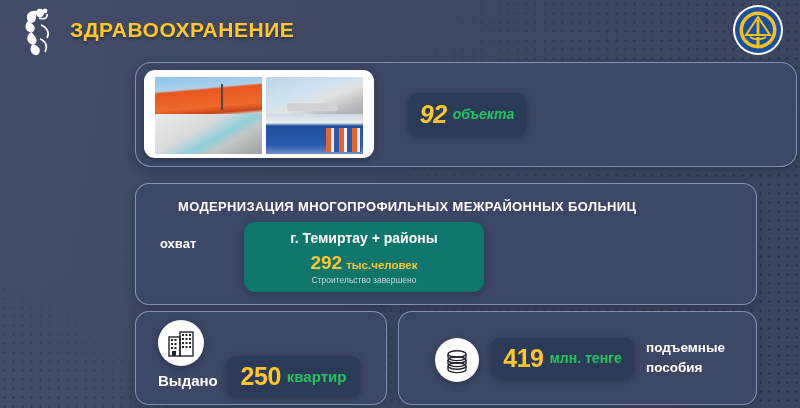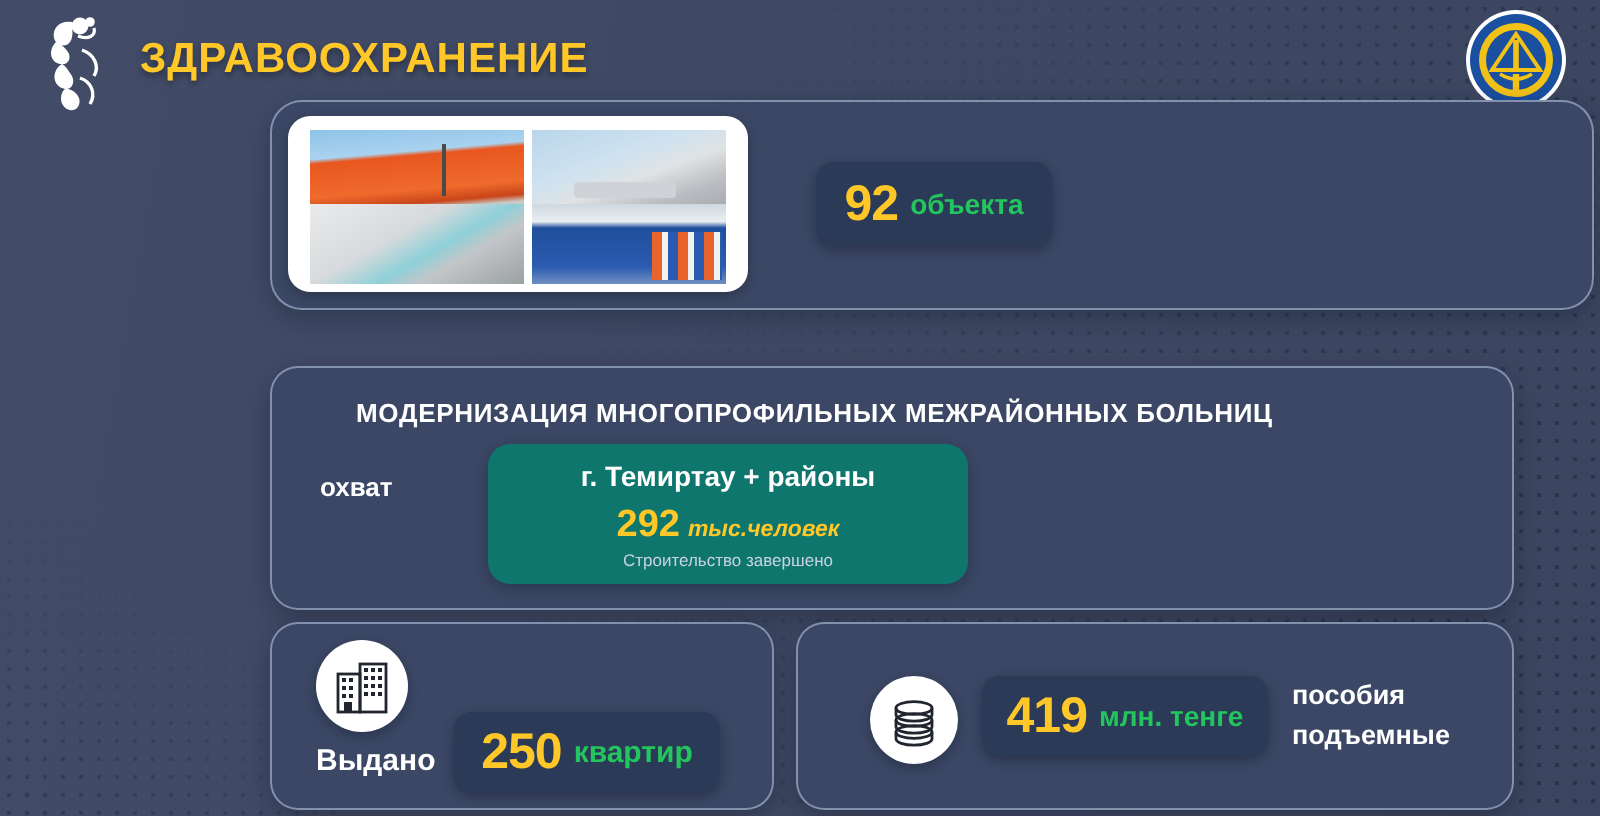--- a/index.html
+++ b/index.html
@@ -40,21 +40,21 @@
   
   .card{
     position:absolute;
     background:#3b4764;
     border:1px solid rgba(190,205,235,.55);
     border-radius:14px;
     box-shadow:0 4px 12px rgba(12,18,34,.30);
   }
 
   
-  #card-objects{left:135px;top:50px;width:660px;height:103px;border-radius:16px;}
+  #card-objects{left:135px;top:62px;width:660px;height:103px;border-radius:16px;font-style:italic;}
   .photo-panel{
     position:absolute;left:8px;top:7px;width:230px;height:88px;
     background:#ffffff;border-radius:11px;overflow:hidden;
     box-shadow:0 2px 6px rgba(0,0,0,.25);
   }
   .photo{position:absolute;background-size:cover;}
   .ph1{left:11px;top:7px;width:107px;height:48px;
        background:linear-gradient(175deg,#8fc3e8 0%,#a9d2ef 26%,#e8571f 30%,#ef6a2c 60%,#c9451a 72%,#c9c9c4 78%,#d8d8d2 100%);}
   .ph1:after{content:"";position:absolute;left:62%;top:14%;width:2px;height:54%;background:#4a4a4a;}
   .ph2{left:122px;top:7px;width:97px;height:48px;
@@ -92,21 +92,21 @@
   .city{
     position:absolute;top:38px;background:#0f766e;border-radius:11px;
     box-shadow:0 2px 7px rgba(10,16,32,.30);
   }
   #city-temirtau{left:108px;width:240px;height:70px;}
   #city-balkhash{left:363px;width:240px;height:70px;}
   .city-name{position:absolute;left:0;right:0;top:8px;text-align:center;
     color:#ffffff;font-size:14px;font-weight:bold;}
   .city-figure{position:absolute;left:0;right:0;top:30px;text-align:center;white-space:nowrap;}
   .city-figure .num{color:#ffc727;font-size:19px;font-weight:bold;}
-  .city-figure .unit{color:#ffc727;font-size:11.5px;font-weight:bold;margin-left:4px;font-style:italic;}
+  .city-figure .unit{color:#ffc727;font-size:11.5px;font-weight:bold;margin-left:4px;}
   .city-status{position:absolute;left:0;right:0;bottom:7px;text-align:center;
     color:#c9d2e2;font-size:8.5px;}
 
   
   #card-apartments{left:135px;top:311px;width:250px;height:92px;}
   .icon-circle{
     position:absolute;background:#ffffff;border-radius:50%;
     display:flex;align-items:center;justify-content:center;
     box-shadow:0 2px 6px rgba(8,14,28,.30);
   }
@@ -253,17 +253,17 @@
       </g>
     </svg>
   </div>
 
   <div class="badge" id="badge-419">
     <span class="num">419</span>
     <span class="unit">млн. тенге</span>
   </div>
 
   <div class="allow-text">
+    <div>подъемные</div>
     <div>пособия</div>
-    <div>подъемные</div>
   </div>
 
 </div>
 
 </body></html>

